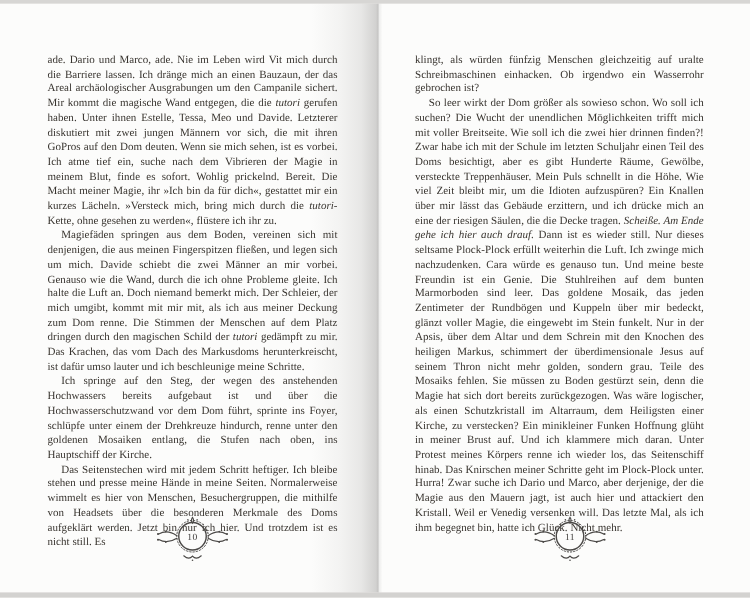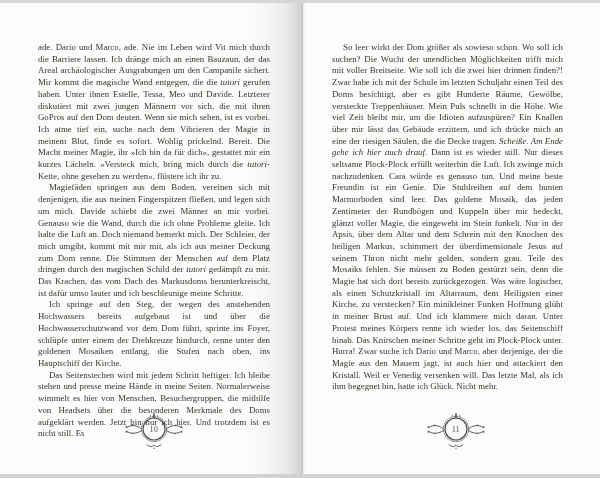--- a/index.html
+++ b/index.html
@@ -124,20 +124,21 @@
       </svg>
     </div>
 
     <div class="gutter-shadow"></div>
   </div>
 
   <div class="page right">
     <div class="fold-highlight"></div>
 
     <div class="text-block">
+      <p class="para"><span>klingt, als würden fünfzig Menschen gleichzeitig auf uralte Schreibmaschinen einhacken. Ob irgendwo ein Wasserrohr gebrochen ist?</span></p>
       <p class="para indent"><span>So leer wirkt der Dom größer als sowieso schon. Wo soll ich suchen? Die Wucht der unendlichen Möglichkeiten trifft mich mit voller Breitseite. Wie soll ich die zwei hier drinnen finden?! Zwar habe ich mit der Schule im letzten Schuljahr einen Teil des Doms besichtigt, aber es gibt Hunderte Räume, Gewölbe, versteckte Treppenhäuser. Mein Puls schnellt in die Höhe. Wie viel Zeit bleibt mir, um die Idioten aufzuspüren? Ein Knallen über mir lässt das Gebäude erzittern, und ich drücke mich an eine der riesigen Säulen, die die Decke tragen. </span><i>Scheiße. Am Ende gehe ich hier auch drauf.</i><span> Dann ist es wieder still. Nur dieses seltsame Plock-Plock erfüllt weiterhin die Luft. Ich zwinge mich nachzudenken. Cara würde es genauso tun. Und meine beste Freundin ist ein Genie. Die Stuhlreihen auf dem bunten Marmorboden sind leer. Das goldene Mosaik, das jeden Zentimeter der Rundbögen und Kuppeln über mir bedeckt, glänzt voller Magie, die eingewebt im Stein funkelt. Nur in der Apsis, über dem Altar und dem Schrein mit den Knochen des heiligen Markus, schimmert der überdimensionale Jesus auf seinem Thron nicht mehr golden, sondern grau. Teile des Mosaiks fehlen. Sie müssen zu Boden gestürzt sein, denn die Magie hat sich dort bereits zurückgezogen. Was wäre logischer, als einen Schutzkristall im Altarraum, dem Heiligsten einer Kirche, zu verstecken? Ein minikleiner Funken Hoffnung glüht in meiner Brust auf. Und ich klammere mich daran. Unter Protest meines Körpers renne ich wieder los, das Seitenschiff hinab. Das Knirschen meiner Schritte geht im Plock-Plock unter. Hurra! Zwar suche ich Dario und Marco, aber derjenige, der die Magie aus den Mauern jagt, ist auch hier und attackiert den Kristall. Weil er Venedig versenken will. Das letzte Mal, als ich ihm begegnet bin, hatte ich Glück. Nicht mehr.</span></p>
     </div>
 
     <div class="ornament">
       <svg viewBox="0 0 66 40">
         <g fill="none" stroke="#4c4a48" stroke-width="0.9" stroke-linecap="round">
           <circle cx="33" cy="16" r="12.6" stroke-width="0.8" stroke-dasharray="1.1,1.5"></circle>
           <circle cx="33" cy="16" r="11" stroke-width="1.15"></circle>
           <path d="M33,0.8 C31.8,2.6 31.8,4 33,5.6 C34.2,4 34.2,2.6 33,0.8 Z"></path>
           <circle cx="29.3" cy="2.8" r="0.6" fill="#4c4a48" stroke="none"></circle>

